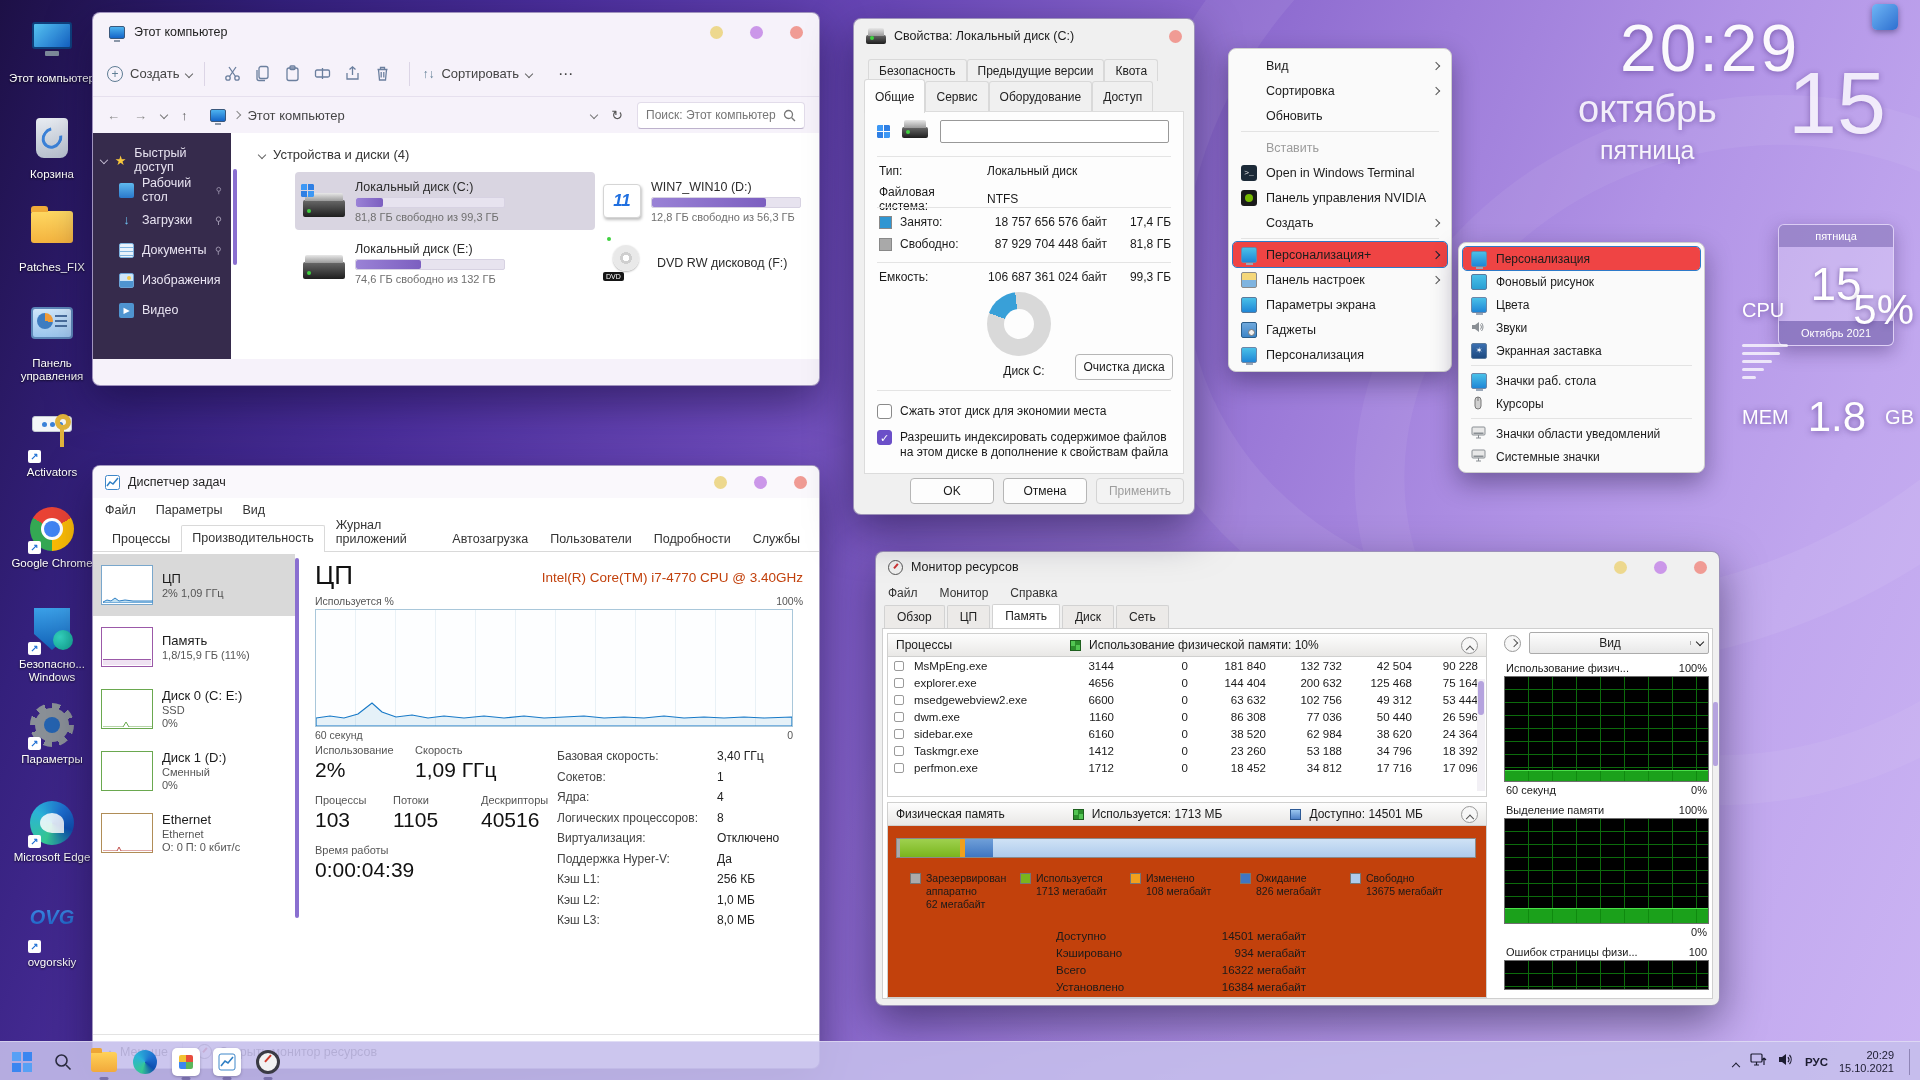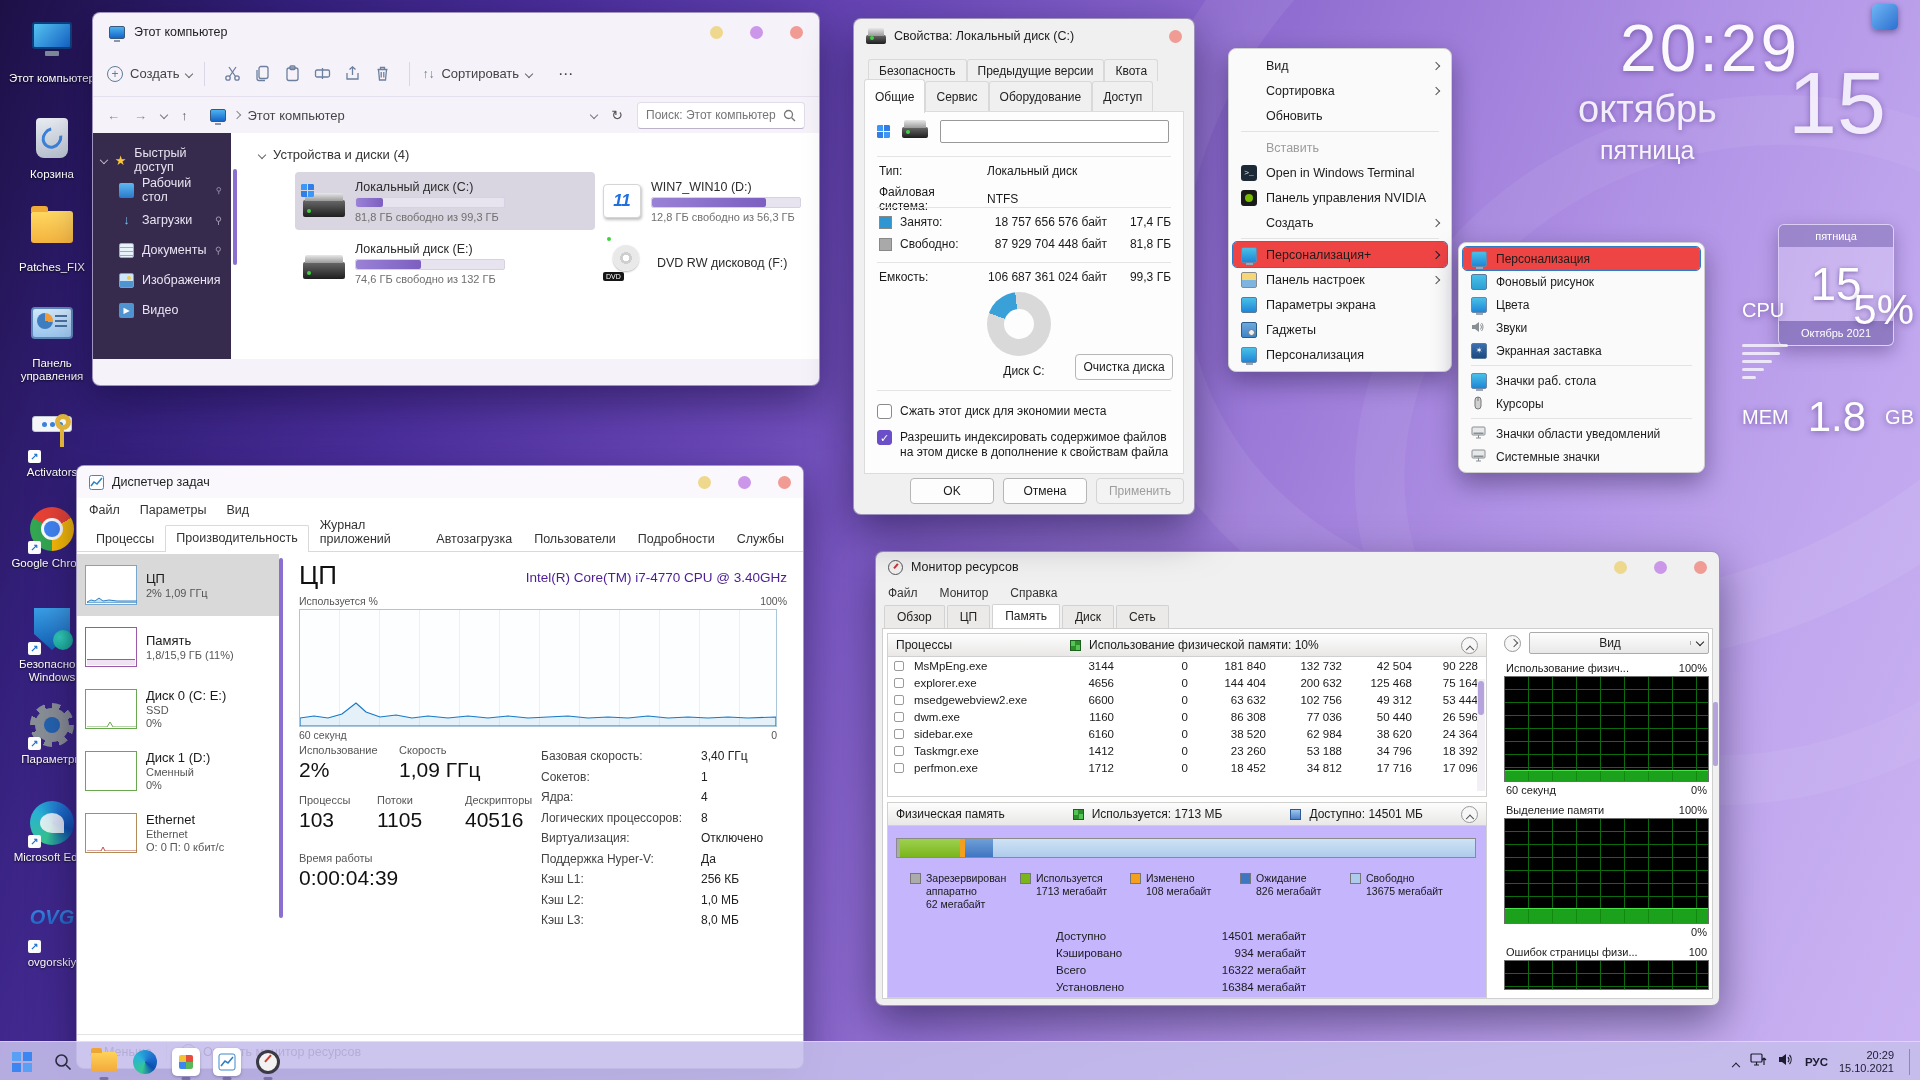--- a/index.html
+++ b/index.html
@@ -95,38 +95,38 @@
 .mi .mic{width:16px;height:16px;margin-right:9px;flex:0 0 16px}
 .mi .sp{width:25px;flex:0 0 25px}
 .mi.dis{color:#9b9b9b}
 .mi.sel{background:#ef4444;outline:1px solid #2d7ac9}
 .mi .cv{margin-left:auto;color:#555}
 .msep{height:1px;background:#e3e3e3;margin:3px 8px}
 .mic16{width:16px;height:16px;border-radius:2px;position:relative}
 .scr{background:linear-gradient(#49c0e8,#1f86d6);border:1px solid #6b86a8;border-radius:2px}
 .scr::after{content:"";position:absolute;left:4px;bottom:-3px;width:7px;height:2px;background:#9aa7b8}
 
-#tm{left:76px;top:465px;width:728px;height:604px;background:#fff;overflow:hidden}
+#tm{left:92px;top:465px;width:728px;height:604px;background:#fff;overflow:hidden}
 #tm .tbar{height:32px;display:flex;align-items:center;gap:8px;padding:0 12px;font-size:12.5px;color:#222;background:#faf8fc}
 #tm .mbar{height:24px;display:flex;align-items:center;gap:20px;padding:0 12px;font-size:12.5px;color:#333}
 #tm .tabs{height:30px;display:flex;align-items:flex-end;padding:0 8px;border-bottom:1px solid #d9d9d9;font-size:12.5px;color:#333}
 #tm .ttab{padding:5px 10px;border:1px solid transparent;border-bottom:none}
 #tm .ttab.on{background:#fff;border-color:#d9d9d9;border-radius:2px 2px 0 0;position:relative;top:1px;padding-bottom:7px}
 #tm .lp{position:absolute;left:0;top:88px;bottom:34px;width:202px;overflow:hidden}
 .tmi{height:62px;display:flex;align-items:center;gap:9px;padding:0 8px}
 .tmi.sel{background:#d9d9d9}
 .thumb{width:52px;height:40px;background:#fff;border:1px solid;position:relative;flex:0 0 52px}
 .thumb .fl{position:absolute;left:1px;right:1px;bottom:1px}
 .tmt{font-size:13px;color:#1a1a1a;line-height:16px}
 .tms{font-size:11px;color:#555;line-height:13px}
 #tm .lscroll{position:absolute;left:202px;top:92px;width:4px;height:360px;background:#8a6fd0;border-radius:2px}
 #tm .rp{position:absolute;left:212px;right:12px;top:88px;bottom:34px}
 #tm .head{display:flex;align-items:flex-end;justify-content:space-between;padding:6px 4px 2px 10px}
 #tm .h1{font-size:26px;font-weight:400;color:#111}
-#tm .hcpu{font-size:13.5px;color:#4c1d95;padding-bottom:6px}
+#tm .hcpu{font-size:13.5px;color:#c2410c;padding-bottom:6px}
 .glabels{display:flex;justify-content:space-between;font-size:10.5px;color:#555;padding:2px 4px 2px 10px}
 .cpugraph{margin-left:10px;width:478px;height:118px;border:1px solid #a9c7da;position:relative;
   background:repeating-linear-gradient(to right,transparent 0 39px,#e9f1f6 39px 40px),#fdfeff}
 #tm .stats{position:absolute;left:10px;top:190px;width:250px}
 .stl{font-size:11px;color:#555;margin-bottom:2px}
 .stv{font-size:21px;font-weight:300;color:#111}
 #tm .dets{position:absolute;left:252px;top:192px;font-size:12px;color:#222;line-height:20.5px}
 .drow{display:flex}
 .drow .dl{width:160px;color:#444}
 #tm .foot{position:absolute;left:0;right:0;bottom:0;height:34px;border-top:1px solid #e3e3e3;display:flex;align-items:center;gap:14px;padding:0 14px;font-size:12.5px;color:#333}
@@ -631,21 +631,21 @@
             </span>
           <span style="width:88px">
               <div class="stl">Потоки</div>
               <div class="stv">1105</div>
             </span>
           <span>
               <div class="stl">Дескрипторы</div>
               <div class="stv">40516</div>
             </span>
         </div>
-        <div style="margin-top:20px">
+        <div style="margin-top:12px">
             <div class="stl">Время работы</div>
             <div class="stv">0:00:04:39</div>
           </div>
       </div>
       <div class="dets">
         <div class="drow">
             <span class="dl">Базовая скорость:</span>
             <span>3,40 ГГц</span>
           </div>
         <div class="drow">
@@ -804,21 +804,21 @@
         <div class="shead" style="margin-top:5px">
           <span>Физическая память</span>
           <span class="gsq" style="margin-left:60px"></span>
           <span>Используется: 1713 МБ</span>
           <span class="bsq" style="margin-left:60px"></span>
           <span>Доступно: 14501 МБ</span>
           <span class="collbtn">
               <i class="cv u" style="margin-top:3px"></i>
             </span>
         </div>
-        <div style="border:1px solid #d0d0cf;border-top:none;background:#c4b5fd;height:172px;position:relative">
+        <div style="border:1px solid #d0d0cf;border-top:none;background:#c2410c;height:172px;position:relative">
           <div class="membar" style="position:absolute;left:8px;right:10px;top:12px">
             <div style="width:0.5%;background:#ababab"></div>
             <div style="width:10.4%;background:linear-gradient(#9ed14f,#7ab51d)"></div>
             <div style="width:0.8%;background:#f2a01d"></div>
             <div style="width:5%;background:linear-gradient(#6f9fd8,#3f76c2)"></div>
             <div style="flex:1;background:linear-gradient(#cfe2f5,#aecbec)"></div>
           </div>
           <div class="legrow" style="position:absolute;left:22px;top:46px;gap:16px">
             <span class="leg">
                 <span class="sw" style="background:#ababab"></span>

